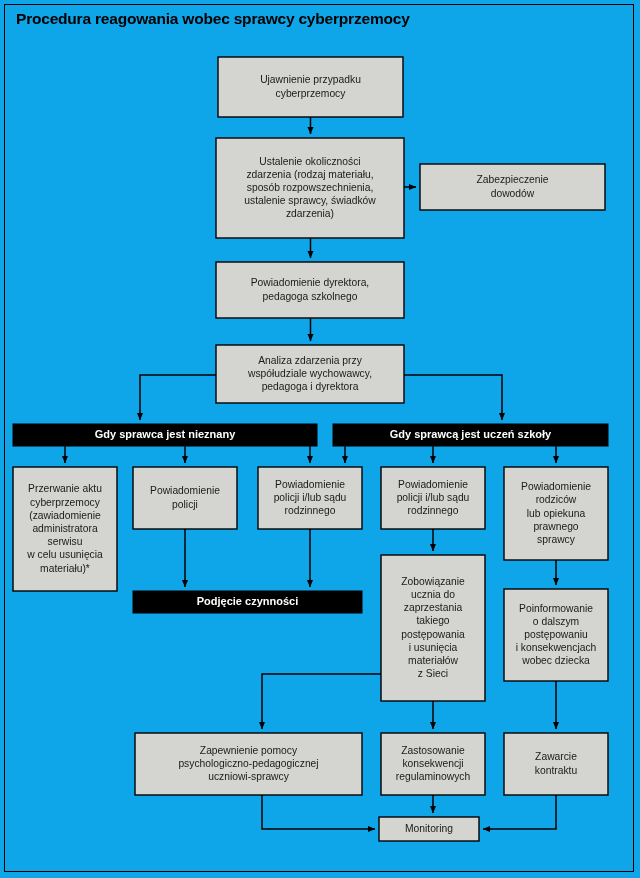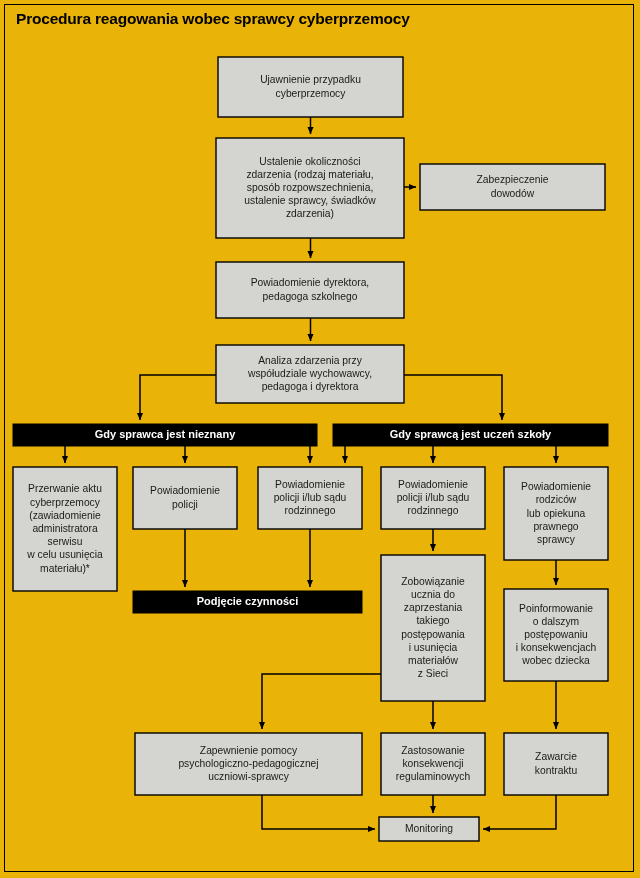--- a/index.html
+++ b/index.html
@@ -7,21 +7,21 @@
     padding: 0;
     background: #ffffff;
   }
   body {
     font-family: "Liberation Sans", sans-serif;
   }
   #page {
     position: relative;
     width: 640px;
     height: 878px;
-    background: #eab308;
+    background: #0ea5e9;
     overflow: hidden;
   }
   #frame {
     position: absolute;
     left: 4px;
     top: 4px;
     width: 630px;
     height: 868px;
     border: 1px solid #000000;
     box-sizing: border-box;

